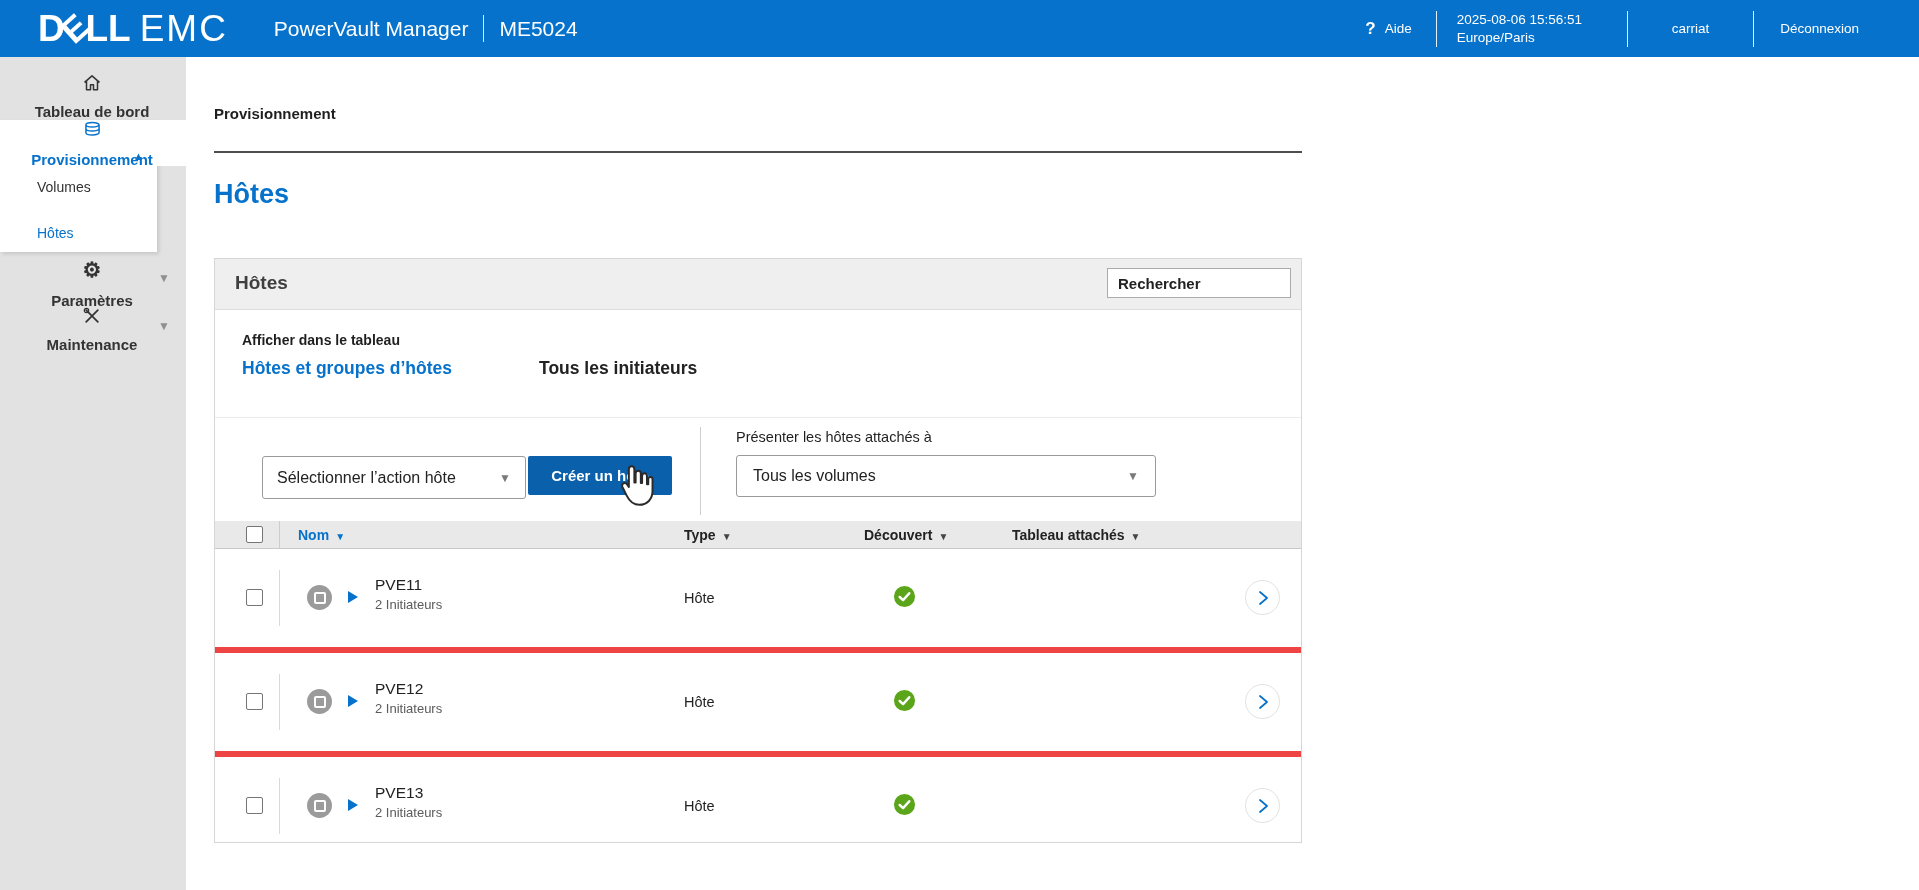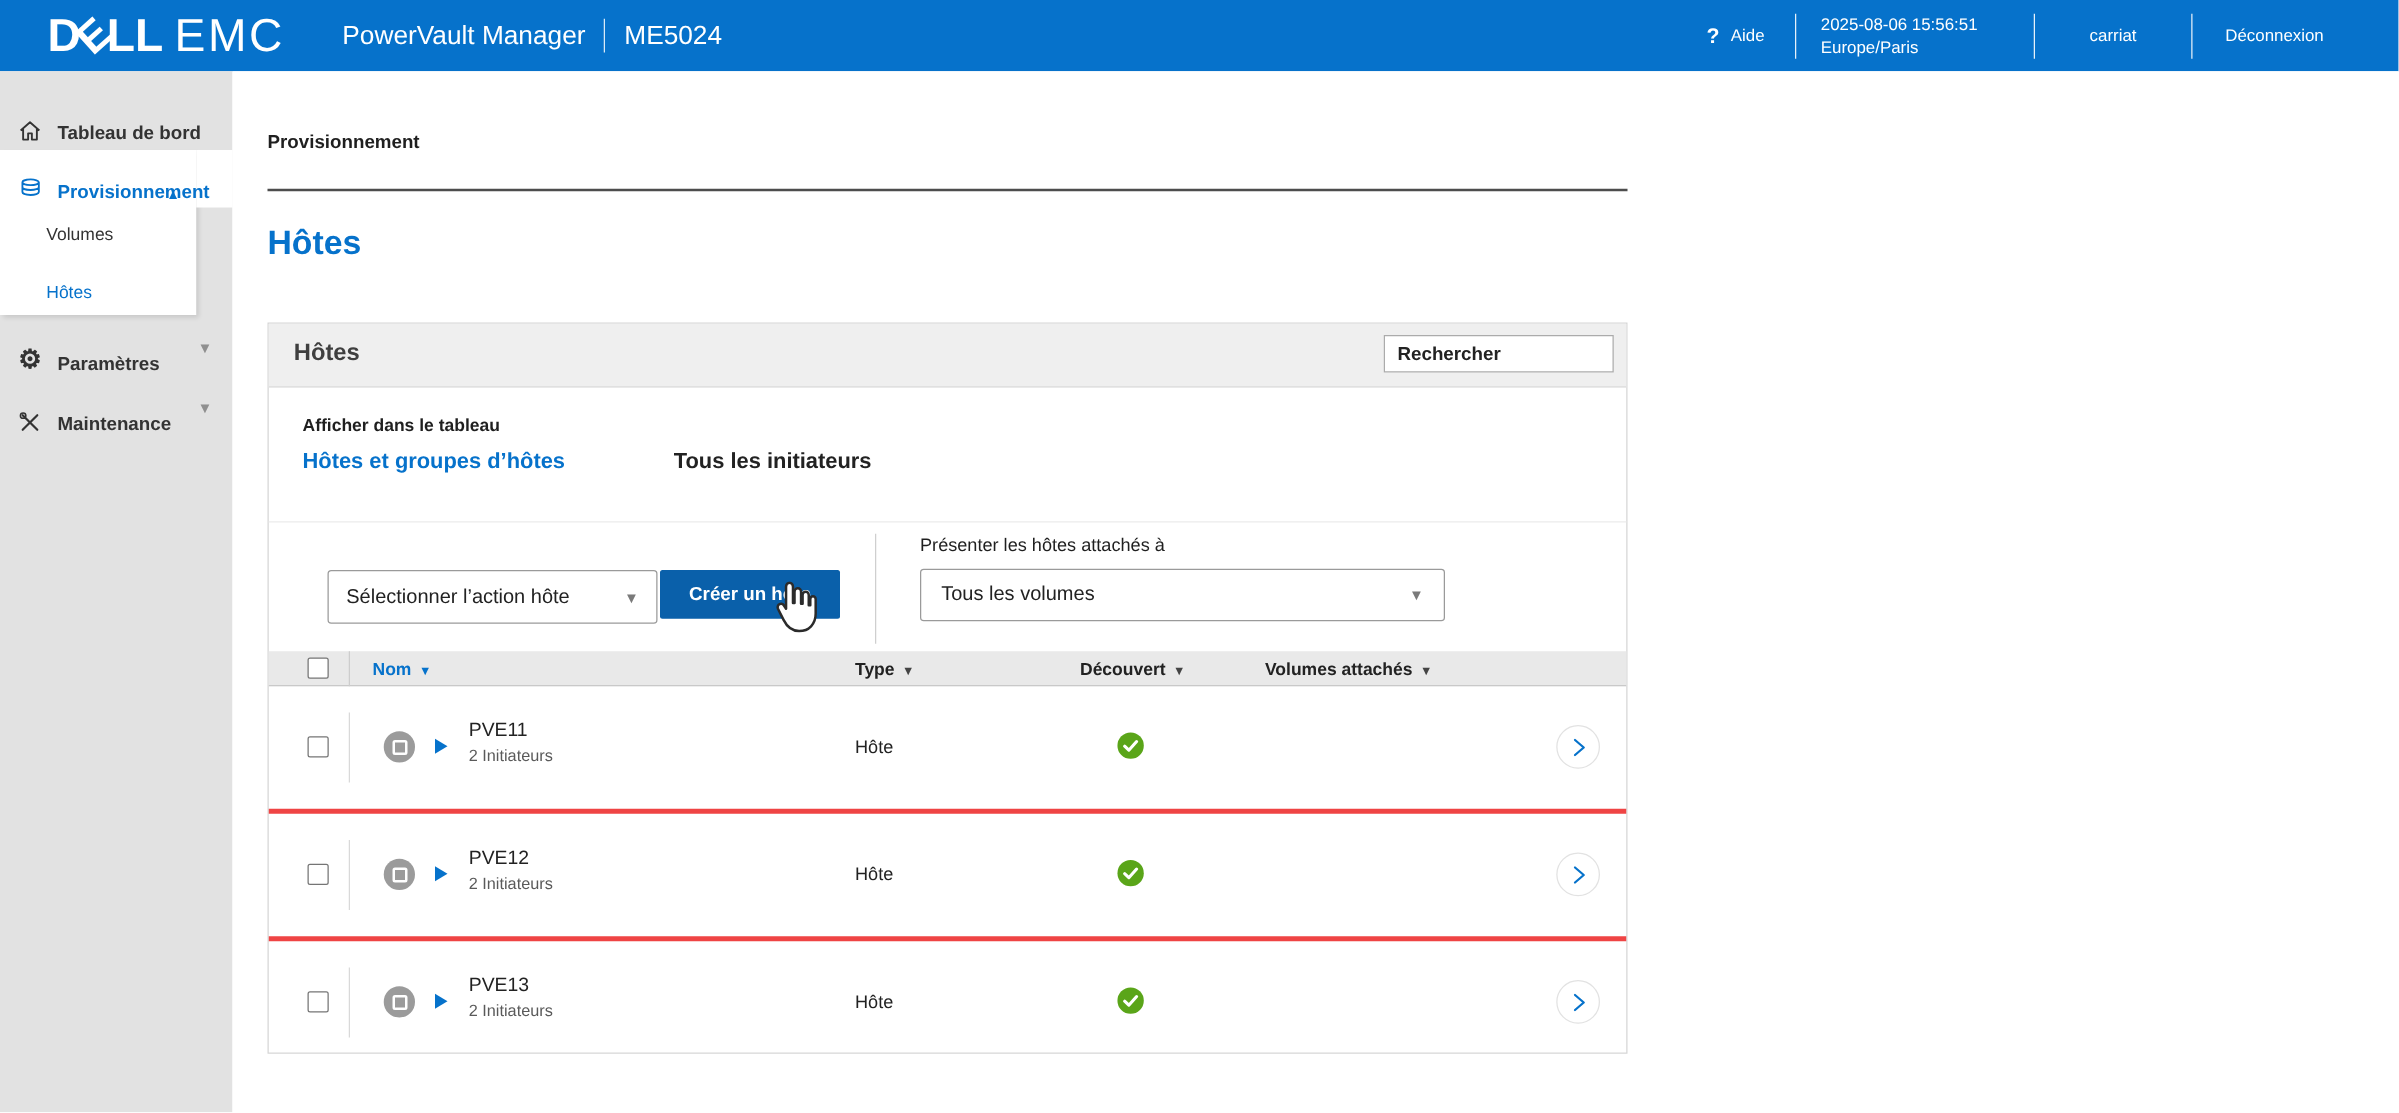--- a/index.html
+++ b/index.html
@@ -18,22 +18,22 @@
   .hdr-right{margin-left:auto;display:flex;align-items:center;font-size:13.5px;margin-right:16px;}
   .hdiv{width:1px;height:36px;background:rgba(255,255,255,.9);}
   .help{display:flex;align-items:center;padding-right:24px;cursor:default;}
   .qmark{font-size:17px;font-weight:700;margin-right:9px;}
   .clock{margin:0 20px;line-height:1.3;min-width:150px;}
   .user{margin:0 44px;}
   .logout{margin:0 44px 0 26px;}
 
   
   .sb{position:absolute;left:0;top:57px;width:186px;bottom:0;background:#E2E2E2;}
-  .sb-item{position:absolute;left:0;width:172px;height:42px;display:flex;align-items:flex-end;
-    padding-left:12px;box-sizing:border-box;font-weight:700;font-size:15px;color:#333;gap:10px;cursor:pointer;}
+  .sb-item{position:absolute;left:0;width:172px;height:42px;display:flex;align-items:center;
+    padding-left:12px;box-sizing:border-box;font-weight:700;font-size:15px;color:#333;gap:10px;cursor:pointer;flex-direction:column;}
   .sb-ico{width:24px;display:flex;justify-content:center;align-items:center;}
   .whiteA{position:absolute;left:0;top:63px;width:157px;height:132px;background:#fff;
     box-shadow:2px 2px 4px rgba(0,0,0,.12);}
   .whiteB{position:absolute;left:157px;top:63px;width:29px;height:46px;background:#fff;}
   .sb-caret-up{position:absolute;left:133px;top:93px;font-size:11px;color:#0672CB;}
   .sb-sub{position:absolute;left:37px;font-size:14px;color:#333;cursor:pointer;}
   .sb-caret{position:absolute;left:158px;font-size:12px;color:#8F8F8F;}
   .blue{color:#0672CB;}
 
   
@@ -77,21 +77,21 @@
   .th.nom .c{color:#0672CB;}
   .th.type{left:469px;}
   .th.disc{left:649px;}
   .th.att{left:797px;}
   .cbx{position:absolute;width:17px;height:17px;border:1px solid #757575;border-radius:2px;
     background:#fff;appearance:none;-webkit-appearance:none;margin:0;cursor:pointer;}
   .thead .cbx{left:31px;top:5px;}
   .colline{position:absolute;left:64px;top:0;width:1px;height:28px;background:#CDCDCD;}
 
   .rows{position:absolute;left:0;top:290px;width:100%;}
-  .row{position:relative;height:98px;border-bottom:4px solid #ef4444;}
+  .row{position:relative;height:98px;border-bottom:6px solid #ef4444;}
   .row:last-child{border-bottom:none;}
   .row .cbx{left:31px;top:40px;}
   .rowline{position:absolute;left:64px;top:21px;width:1px;height:56px;background:#D9D9D9;}
   .hosticon{position:absolute;left:92px;top:36px;width:25px;height:25px;border-radius:50%;
     background:#9B9B9B;display:flex;align-items:center;justify-content:center;}
   .hosticon .sq{width:8px;height:8px;border:2px solid #fff;border-radius:2px;}
   .play{position:absolute;left:133px;top:42px;width:0;height:0;cursor:pointer;
     border-left:10px solid #0672CB;border-top:6.5px solid transparent;border-bottom:6.5px solid transparent;}
   .namecell{position:absolute;left:160px;top:27px;}
   .hname{font-size:15.5px;color:#222;}
@@ -213,21 +213,21 @@
         <span>Tous les volumes</span>
         <span class="caret">▼</span>
       </div>
 
       <div class="thead">
         <input type="checkbox" class="cbx" style="">
         <div class="colline"></div>
         <div class="th nom"><span>Nom</span><span class="c">▼</span></div>
         <div class="th type"><span>Type</span><span class="c">▼</span></div>
         <div class="th disc"><span>Découvert</span><span class="c">▼</span></div>
-        <div class="th att"><span>Volumes attachés</span><span class="c">▼</span></div>
+        <div class="th att"><span>Tableau attachés</span><span class="c">▼</span></div>
       </div>
 
       <div class="rows">
 
         <div class="row">
           <input type="checkbox" class="cbx" style="">
           <div class="rowline"></div>
           <div class="hosticon">
               <div class="sq"></div>
             </div>

